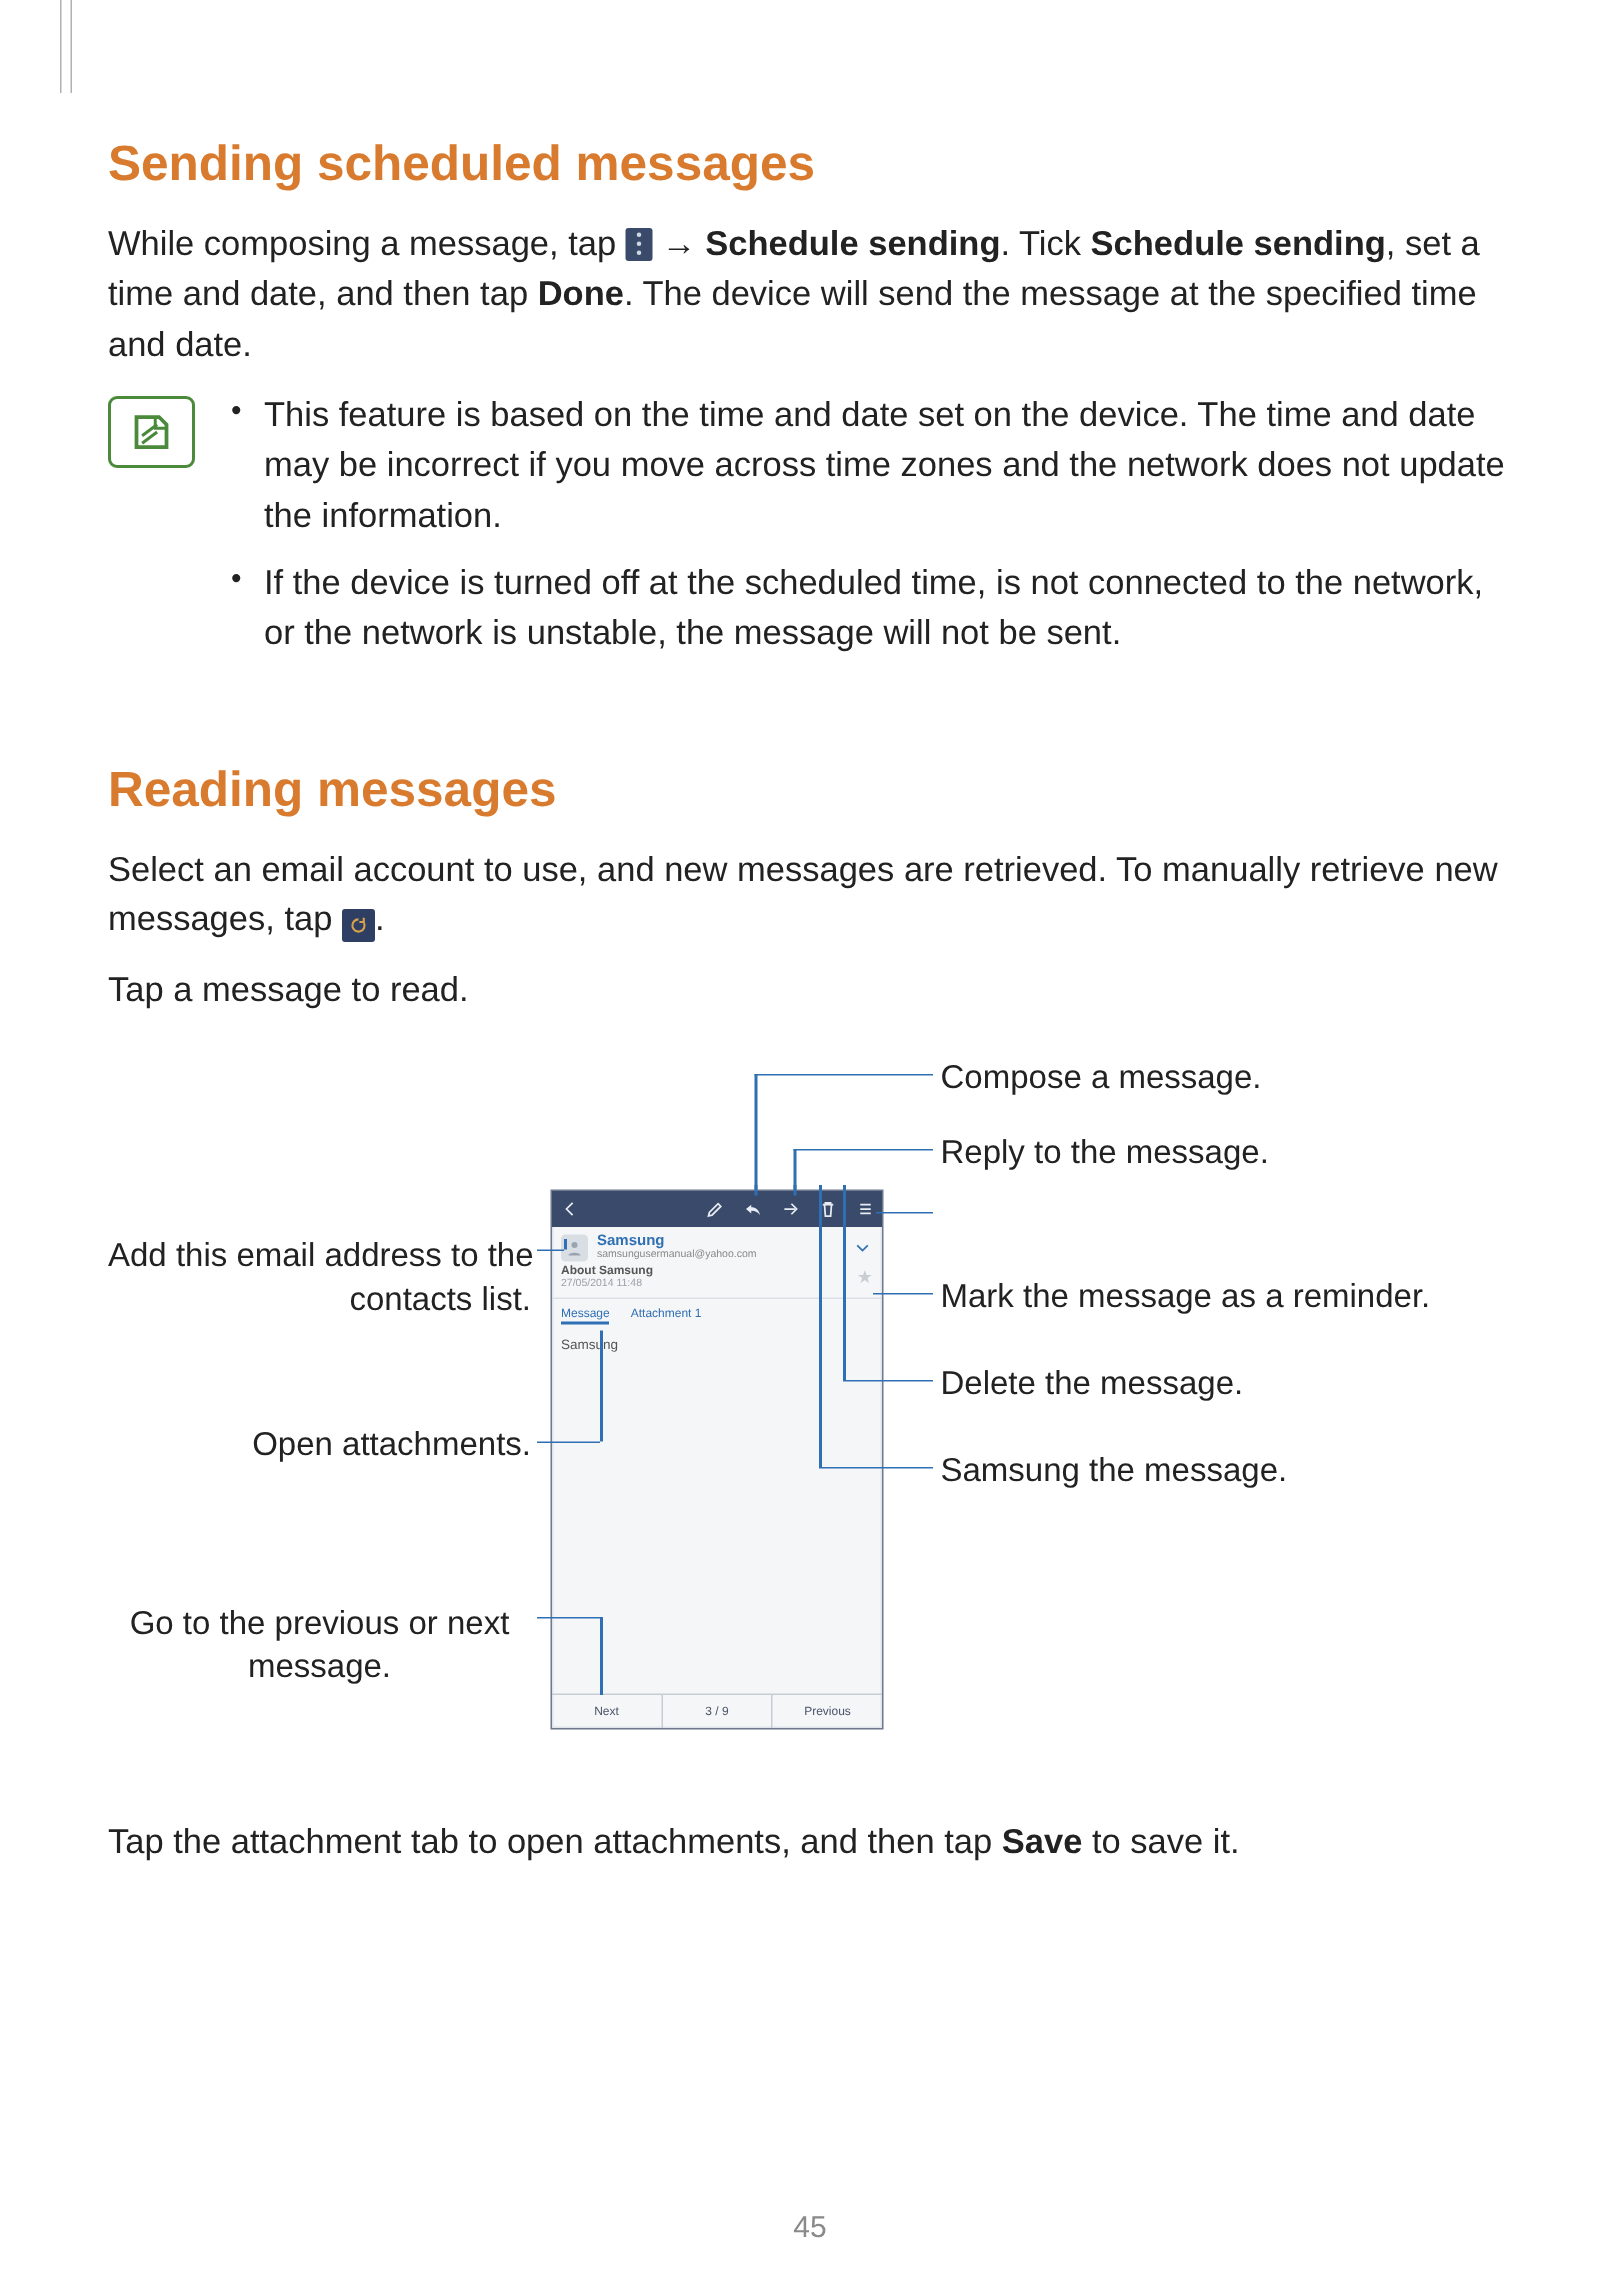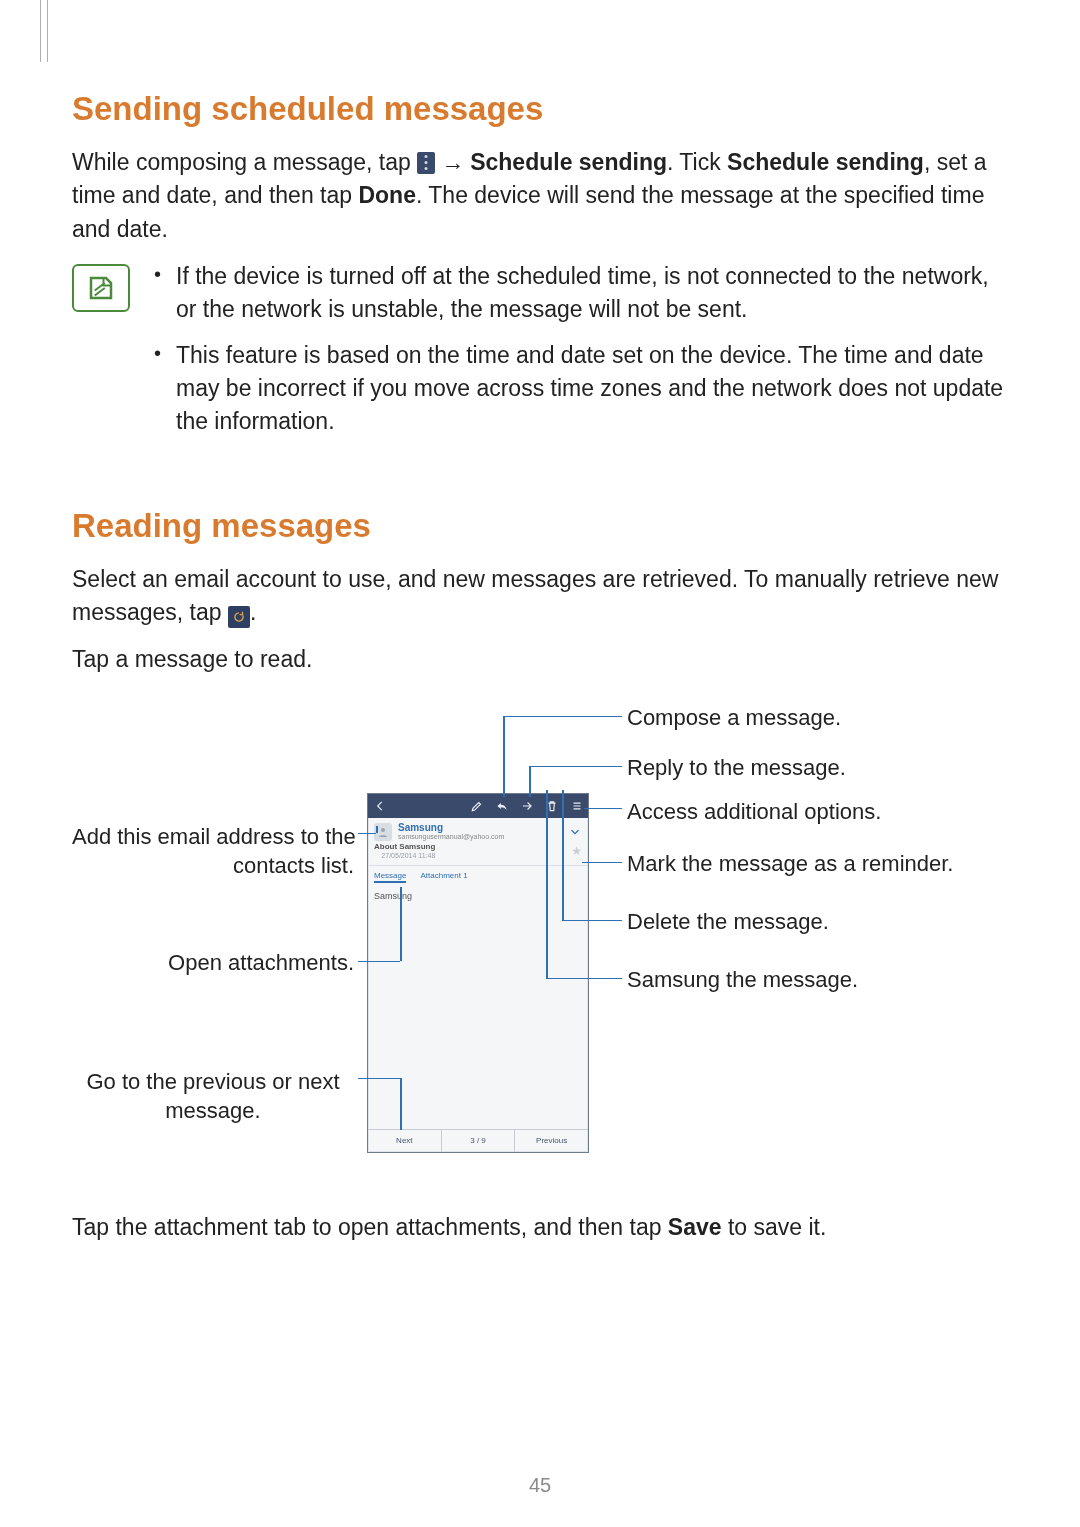--- a/index.html
+++ b/index.html
@@ -31,21 +31,21 @@
   .tb-ico svg{width:14px;height:14px;stroke:#e8ecf3;fill:none;stroke-width:2;}
   .ph-sender{display:flex;align-items:center;gap:6px;padding:5px 6px 2px 6px;}
   .avatar{width:18px;height:18px;border-radius:3px;background:#d9dde4;display:flex;align-items:center;justify-content:center;}
   .avatar svg{width:12px;height:12px;fill:#9aa3b0;}
   .sender-main{flex:1;line-height:1;}
   .sender-name{color:#2f6fb3;font-size:10px;font-weight:600;}
   .sender-mail{color:#888;font-size:7px;}
   .chev{width:14px;height:14px;}
   .chev svg{stroke:#2f6fb3;fill:none;stroke-width:2;}
   .subj-row{display:flex;align-items:center;justify-content:space-between;padding:0 6px 6px 6px;border-bottom:1px solid #dcdfe5;}
-  .subj-txt{line-height:1.1;text-align:right;}
+  .subj-txt{line-height:1.1;}
   .subj-title{font-size:8px;color:#555;font-weight:600;}
   .subj-date{font-size:7px;color:#9aa0a8;}
   .star{color:#c9cdd4;font-size:12px;}
   .tabs{display:flex;padding:5px 6px 0 6px;gap:14px;font-size:8px;}
   .tab{color:#2f6fb3;padding-bottom:1px;}
   .tab.active{border-bottom:2px solid #2f6fb3;}
   .body-area{padding:8px 6px;font-size:9px;color:#555;}
   .ph-bottom{position:absolute;bottom:0;left:0;right:0;height:22px;border-top:1px solid #c7ccd4;display:flex;}
   .ph-bottom>div{flex:1;display:flex;align-items:center;justify-content:center;font-size:8px;color:#4a5468;}
   .ph-bottom>div+div{border-left:1px solid #c7ccd4;}
@@ -73,22 +73,22 @@
   </p>
 
   <div class="note-row">
     <div class="note-badge">
       <svg viewBox="0 0 24 24">
           <path d="M4 4h12l4 4v12H4z" fill="none" stroke="#4a8a3a" stroke-width="2"></path>
           <path d="M14 4v6h6M7 14l8-6M7 18l8-6" stroke="#4a8a3a" stroke-width="1.6" fill="none"></path>
         </svg>
     </div>
     <ul class="note-list">
+      <li>This feature is based on the time and date set on the device. The time and date may be incorrect if you move across time zones and the network does not update the information.</li>
       <li>If the device is turned off at the scheduled time, is not connected to the network, or the network is unstable, the message will not be sent.</li>
-      <li>This feature is based on the time and date set on the device. The time and date may be incorrect if you move across time zones and the network does not update the information.</li>
     </ul>
   </div>
 
   <div class="h2 tight">Reading messages</div>
   <p class="para">
     <span>Select an email account to use, and new messages are retrieved. To manually retrieve new messages, tap </span><span class="inline-icon refresh">
         <svg viewBox="0 0 24 24">
           <path d="M12 5a7 7 0 1 0 6.3 4" fill="none" stroke="#d8a24a" stroke-width="2.4"></path>
           <path d="M18 3v5h-5" fill="none" stroke="#d8a24a" stroke-width="2.4"></path>
         </svg>
@@ -162,21 +162,20 @@
       <div class="body-area">Samsung</div>
       <div class="ph-bottom">
         <div>Next</div>
         <div>3 / 9</div>
         <div>Previous</div>
       </div>
     </div>
 
     <div class="call" style="left:555px;top:0;">Compose a message.</div>
     <div class="call" style="left:555px;top:50px;">Reply to the message.</div>
-    <div class="call" style="left:555px;top:94px;">Access additional options.</div>
     <div class="call" style="left:555px;top:146px;">Mark the message as a reminder.</div>
     <div class="call" style="left:555px;top:204px;">Delete the message.</div>
     <div class="call" style="left:555px;top:262px;">Samsung the message.</div>
 
     <div class="call left" style="left:0;width:282px;top:117px;line-height:1.35;">
       <span>Add this email address to the</span><br><span>contacts list.</span>
     </div>
     <div class="call left" style="left:0;width:282px;top:245px;">Open attachments.</div>
     <div class="call left" style="left:0;width:282px;top:362px;line-height:1.35;text-align:center;">
       <span>Go to the previous or next</span><br><span>message.</span>

